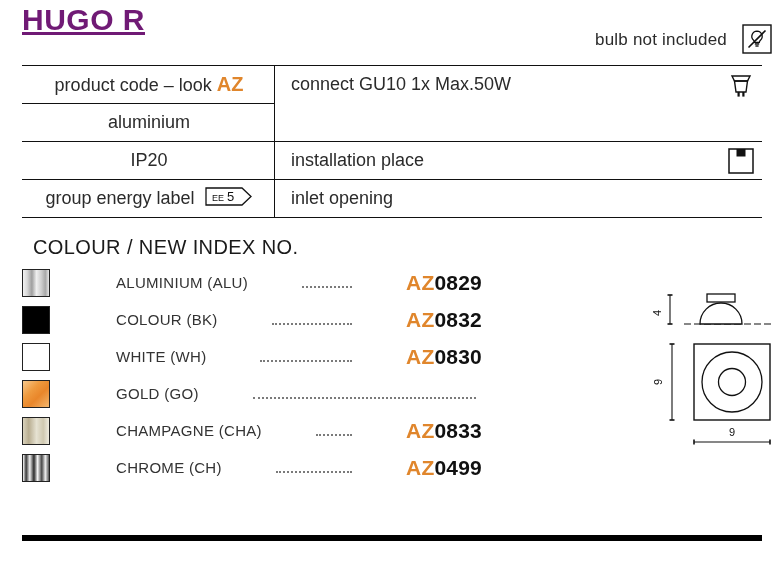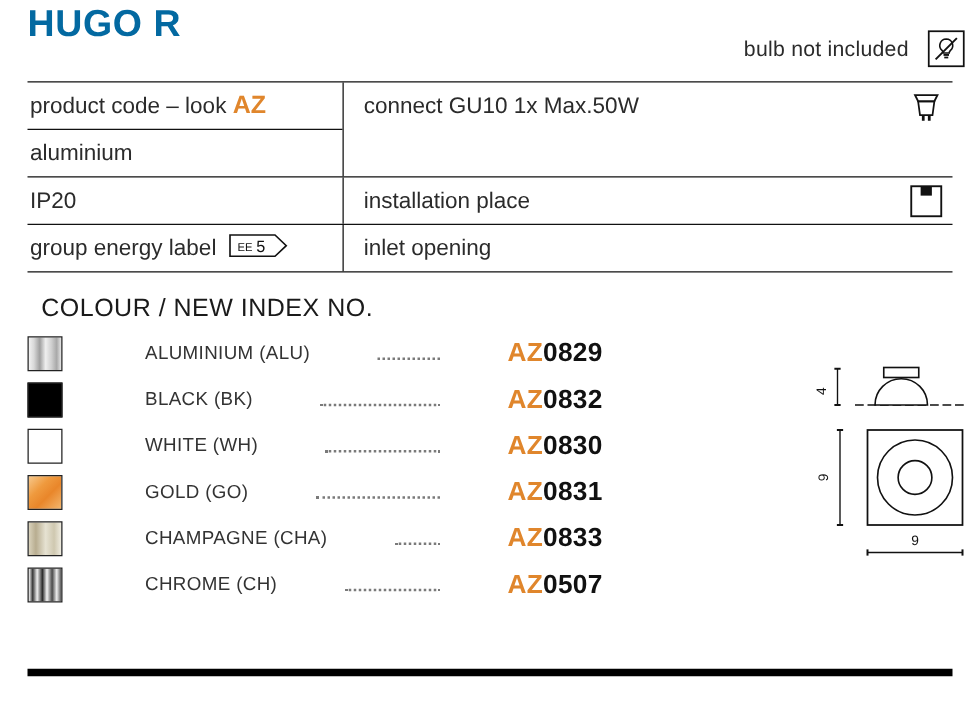--- a/index.html
+++ b/index.html
@@ -17,22 +17,23 @@
   }
 
   
   .product-title {
     position: absolute;
     left: 22px;
     top: 0px;
     font-size: 30px;
     font-weight: bold;
     letter-spacing: 0.5px;
-    color: #0369a1;
+    color: #701a75;
     line-height: 40px;
+    text-decoration: underline;
   }
 
   .bulb-note {
     position: absolute;
     right: 56px;
     top: 30px;
     font-size: 17px;
     color: #2b2b2b;
     letter-spacing: 0.2px;
     white-space: nowrap;
@@ -75,21 +76,21 @@
     padding-left: 16px;
     position: relative;
   }
   .cell-text {
     font-size: 18px;
     color: #2b2b2b;
     line-height: 37px;
     height: 37px;
     white-space: nowrap;
   }
-  .cell-text.left-pad { padding-left: 2px; }
+  .cell-text.left-pad { padding-left: 2px; text-align: center; }
 
   .az-accent {
     font-weight: bold;
     font-size: 20px;
   }
 
   .inner-sep {
     border-top: 1px solid #111;
   }
 
@@ -281,51 +282,50 @@
 
   <div class="colour-row">
     <span class="swatch sw-alu"></span>
     <span class="colour-label">ALUMINIUM (ALU)</span>
     <span class="leader"></span>
     <span class="code"><span class="pfx" style="color:#e0862c">AZ</span><span class="num">0829</span></span>
   </div>
 
   <div class="colour-row">
     <span class="swatch sw-bk"></span>
-    <span class="colour-label">BLACK (BK)</span>
+    <span class="colour-label">COLOUR (BK)</span>
     <span class="leader"></span>
     <span class="code"><span class="pfx" style="color:#e0862c">AZ</span><span class="num">0832</span></span>
   </div>
 
   <div class="colour-row">
     <span class="swatch sw-wh"></span>
     <span class="colour-label">WHITE (WH)</span>
     <span class="leader"></span>
     <span class="code"><span class="pfx" style="color:#e0862c">AZ</span><span class="num">0830</span></span>
   </div>
 
   <div class="colour-row">
     <span class="swatch sw-go"></span>
     <span class="colour-label">GOLD (GO)</span>
     <span class="leader"></span>
-    <span class="code"><span class="pfx" style="color:#e0862c">AZ</span><span class="num">0831</span></span>
   </div>
 
   <div class="colour-row">
     <span class="swatch sw-cha"></span>
     <span class="colour-label">CHAMPAGNE (CHA)</span>
     <span class="leader"></span>
     <span class="code"><span class="pfx" style="color:#e0862c">AZ</span><span class="num">0833</span></span>
   </div>
 
   <div class="colour-row">
     <span class="swatch sw-ch"></span>
     <span class="colour-label">CHROME (CH)</span>
     <span class="leader"></span>
-    <span class="code"><span class="pfx" style="color:#e0862c">AZ</span><span class="num">0507</span></span>
+    <span class="code"><span class="pfx" style="color:#e0862c">AZ</span><span class="num">0499</span></span>
   </div>
 
 </div>
 
 <div class="drawings">
   <svg width="135" height="168" viewBox="0 0 135 168">
 
     <g>
 
       <line x1="36" y1="42" x2="125" y2="42" stroke="#111" stroke-width="1.2" stroke-dasharray="7,3"></line>

